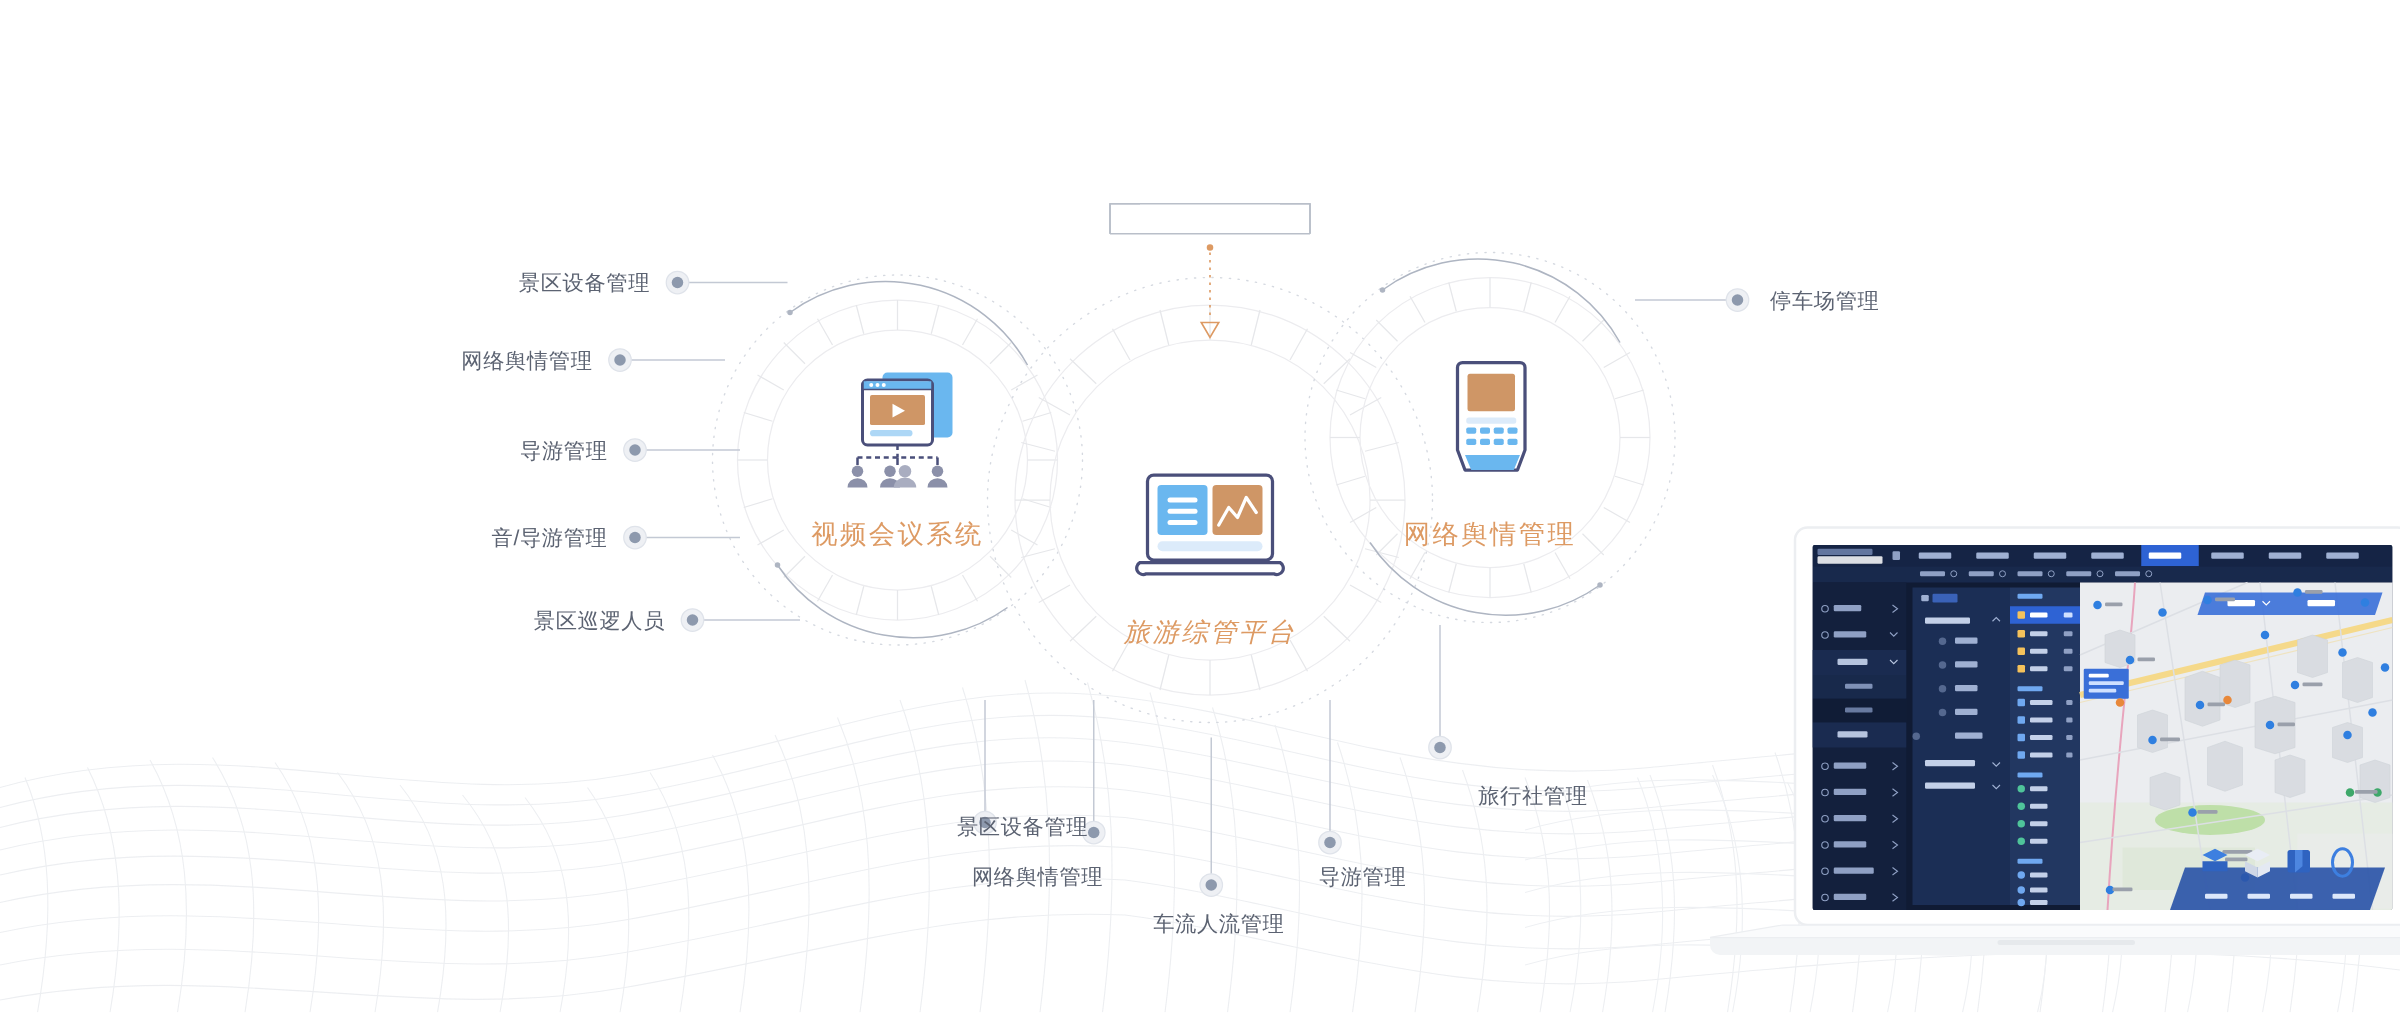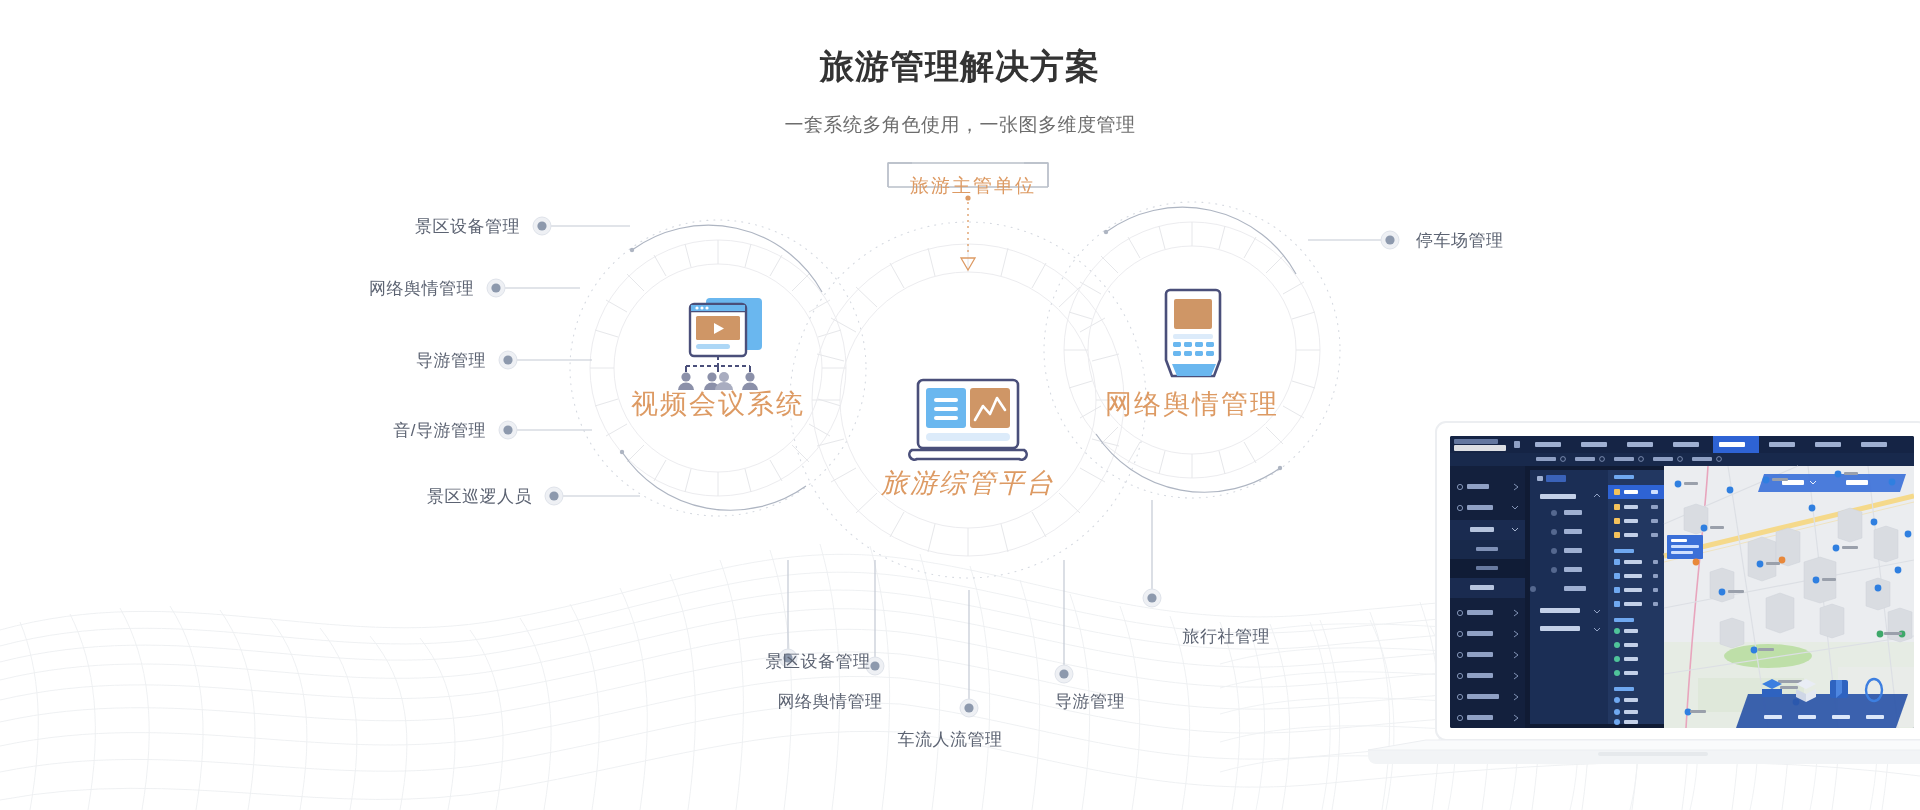--- a/index.html
+++ b/index.html
@@ -30,22 +30,22 @@
   
   #diagram { position:absolute; left:0; top:0; width:1920px; height:810px; }
 
   
   .lbl {
     position:absolute; font-size:17px; color:#5c6372;
     white-space:nowrap; letter-spacing:.5px;
   }
   .lbl.r { text-align:right; }
   .hub-label {
-    position:absolute; font-size:27px; color:#dd9a63;
-    white-space:nowrap; letter-spacing:2px; text-align:center;
+    position:absolute; font-size:21px; color:#dd9a63;
+    white-space:nowrap; letter-spacing:2px; text-align:center;margin-top:27px;
   }
   .gov-box {
     position:absolute;
     width:170px; height:46px;
     display:flex; align-items:center; justify-content:center;
     font-size:19px; color:#dd9a63; letter-spacing:2px;
   }
 
   
   #laptop { position:absolute; left:1368px; top:412px; width:560px; height:400px; }
@@ -122,24 +122,20 @@
       <path d="M270,56 C300,106 304,164 290,230"></path>
         <path d="M330,66 C360,114 364,170 350,230"></path>
       <path d="M390,70 C420,118 424,172 410,230"></path>
         <path d="M450,66 C480,114 484,170 470,230"></path>
       <path d="M510,56 C540,106 544,164 530,230"></path>
         <path d="M570,46 C600,98 604,160 590,230"></path>
       <path d="M630,40 C660,94 664,158 650,230"></path>
     </g>
   </svg>
 
-  <div class="header">
-    <div class="title">旅游管理解决方案</div>
-    <div class="subtitle">一套系统多角色使用，一张图多维度管理</div>
-  </div>
 
   <svg id="diagram" viewBox="0 0 1920 810">
     <defs>
 
       <g id="tickring"></g>
     </defs>
 
     <g>
 
       <circle cx="718" cy="368" r="148" fill="none" stroke="#d5d9e0" stroke-width="1.1" stroke-dasharray="1 6" stroke-linecap="round"></circle>
@@ -364,39 +360,36 @@
       <line x1="1064" y1="560" x2="1064" y2="666" stroke="#c3c9d4" stroke-width="1.2"></line>
       <circle cx="1064" cy="674" r="9" fill="#eef0f4" stroke="#dfe3ea" stroke-width="1"></circle>
       <circle cx="1064" cy="674" r="4.6" fill="#8d99ad"></circle>
 
       <line x1="1152" y1="500" x2="1152" y2="590" stroke="#c3c9d4" stroke-width="1.2"></line>
       <circle cx="1152" cy="598" r="9" fill="#eef0f4" stroke="#dfe3ea" stroke-width="1"></circle>
       <circle cx="1152" cy="598" r="4.6" fill="#8d99ad"></circle>
     </g>
   </svg>
 
-  <div class="gov-box" style="left:888px; top:163px;">
-    <span>旅游主管单位</span>
-  </div>
 
   <div class="hub-label" style="left:618px; top:386px; width:200px;">视频会议系统</div>
   <div class="hub-label" style="left:868px; top:465px; width:200px;font-style:italic;">旅游综管平台</div>
   <div class="hub-label" style="left:1102px; top:386px; width:180px;">网络舆情管理</div>
 
   <div class="lbl r" style="left:280px; top:215px; width:240px;">景区设备管理</div>
   <div class="lbl r" style="left:234px; top:277px; width:240px;">网络舆情管理</div>
   <div class="lbl r" style="left:246px; top:349px; width:240px;">导游管理</div>
   <div class="lbl r" style="left:246px; top:419px; width:240px;">音/导游管理</div>
   <div class="lbl r" style="left:292px; top:485px; width:240px;">景区巡逻人员</div>
 
   <div class="lbl" style="left:1416px; top:229px;">停车场管理</div>
 
   <div class="lbl" style="left:728px; top:650px; width:180px; text-align:center;">景区设备管理</div>
   <div class="lbl" style="left:730px; top:690px; width:200px; text-align:center;">网络舆情管理</div>
-  <div class="lbl" style="left:860px; top:728px; width:180px; text-align:center;">车流人流管理</div>
+  <div class="lbl" style="left:885px; top:728px; width:180px; text-align:center;">车流人流管理</div>
   <div class="lbl" style="left:1000px; top:690px; width:180px; text-align:center;">导游管理</div>
   <div class="lbl" style="left:1090px; top:625px; width:180px; text-align:right;">旅行社管理</div>
 
   <svg id="laptop" viewBox="0 0 560 400">
 
     <rect x="68" y="10" width="492" height="318" rx="10" fill="#ffffff" stroke="#eceef1" stroke-width="2"></rect>
 
     <path d="M0,338 h560 v6 a8,8 0 0 1 -8,8 H8 a8,8 0 0 1 -8,-8 Z" fill="#f2f4f6"></path>
     <path d="M58,328 h502 v10 H0 Z" fill="#fafbfc" stroke="#eceef1" stroke-width="1"></path>
     <rect x="230" y="340" width="110" height="4" rx="2" fill="#e6e9ec"></rect>

